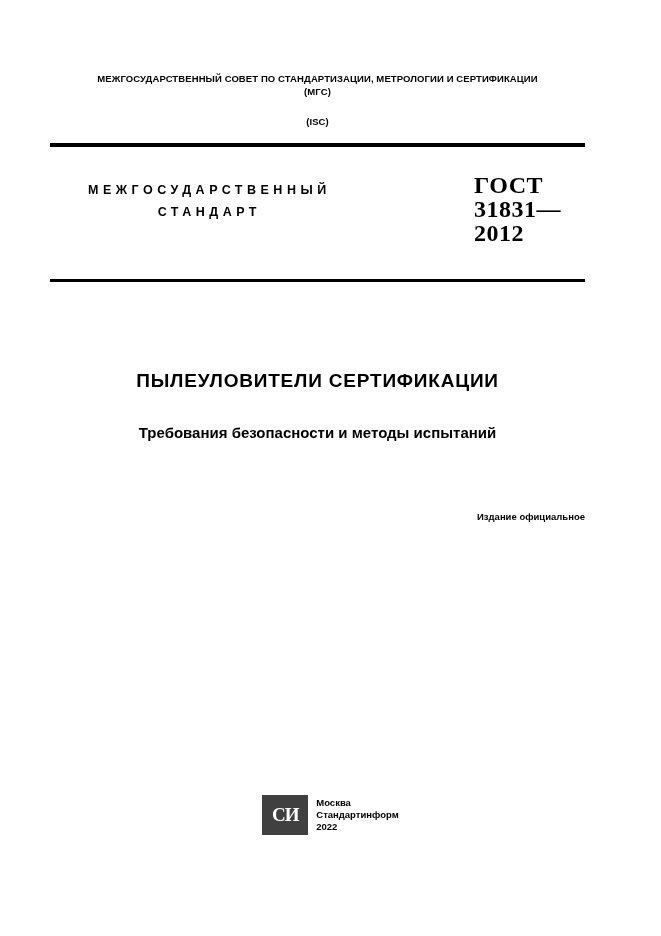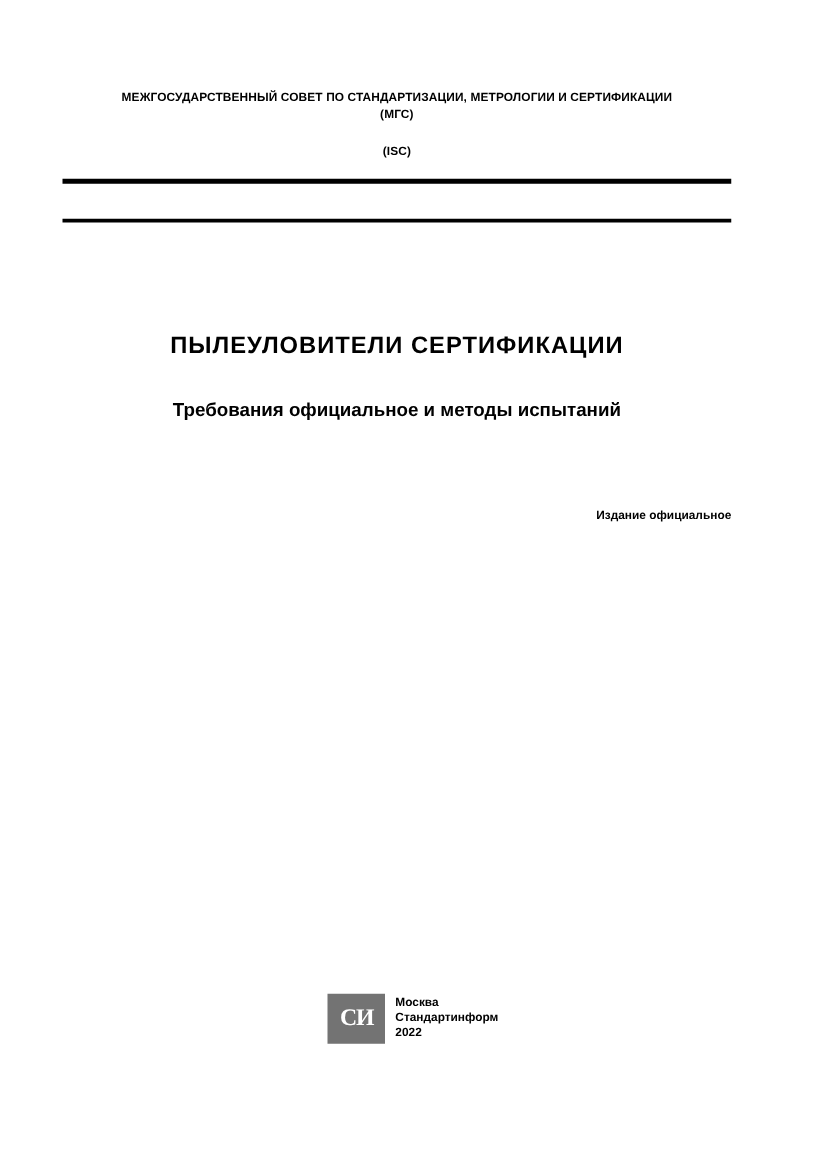--- a/index.html
+++ b/index.html
@@ -122,21 +122,21 @@
     left: 0;
     top: 795px;
     width: 661px;
     display: flex;
     justify-content: center;
     align-items: center;
   }
   .logo {
     width: 46px;
     height: 40px;
-    background: #737373;
+    background: #404040;
     position: relative;
     margin-right: 8px;
     flex: 0 0 auto;
   }
   .logo .logo-text {
     position: absolute;
     left: 0;
     top: 0;
     width: 46px;
     height: 40px;
@@ -163,25 +163,36 @@
   <div class="content">
 
     <div class="org-header">
       <div class="org-line org-ru-1">МЕЖГОСУДАРСТВЕННЫЙ СОВЕТ ПО СТАНДАРТИЗАЦИИ, МЕТРОЛОГИИ И СЕРТИФИКАЦИИ</div>
       <div class="org-line org-ru">(МГС)</div>
       <div class="org-line org-en">(ISC)</div>
     </div>
 
     <div class="rule-thick"></div>
 
+    <div class="std-row">
+      <div class="std-type">
+        <div>МЕЖГОСУДАРСТВЕННЫЙ</div>
+        <div>СТАНДАРТ</div>
+      </div>
+      <div class="std-code">
+        <div>ГОСТ</div>
+        <div>31831—</div>
+        <div>2012</div>
+      </div>
+    </div>
 
     <div class="rule-sep"></div>
 
     <div class="doc-title">ПЫЛЕУЛОВИТЕЛИ  СЕРТИФИКАЦИИ</div>
-    <div class="doc-subtitle">Требования официальное и методы испытаний</div>
+    <div class="doc-subtitle">Требования безопасности и методы испытаний</div>
     <div class="edition">Издание официальное</div>
 
   </div>
 
   <div class="publisher">
     <div class="logo">
       <div class="logo-text">СИ</div>
     </div>
     <div class="pub-lines">
       <div>Москва</div>

